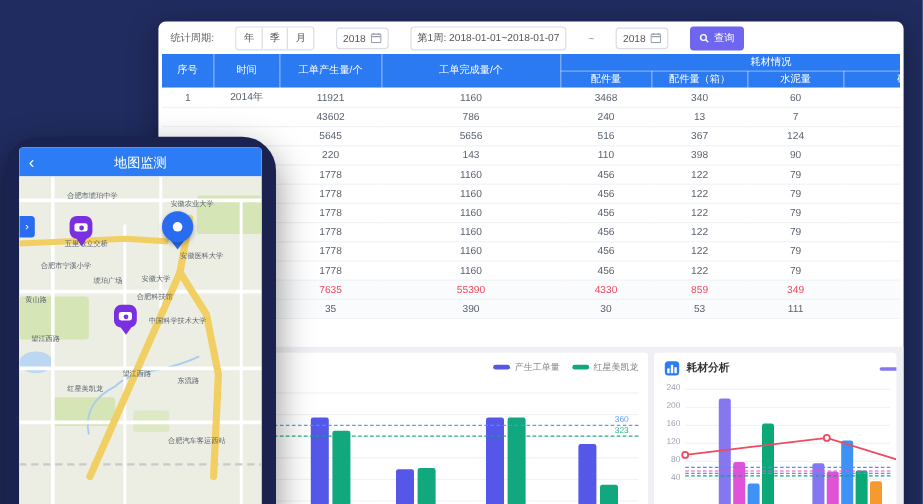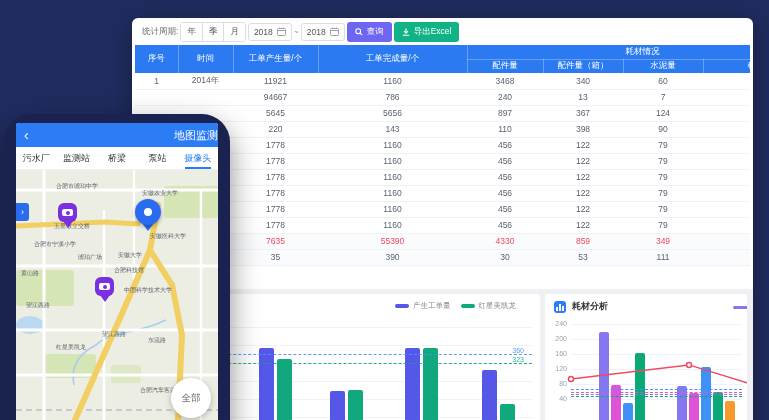--- a/index.html
+++ b/index.html
@@ -10,21 +10,21 @@
   .card { position:absolute; left:132px; top:18px; width:621px; height:452px;
           background:#fff; border-radius:6px; overflow:hidden;
           box-shadow:0 6px 24px rgba(0,0,0,.35); }
 
   .breadcrumb-bar { height:24px; display:flex; align-items:center; gap:6px;
                     padding-left:8px; border-bottom:1px solid #f0f1f4; }
   .bc-accent { width:3px; height:11px; background:#2b7cf5; border-radius:1px; }
   .breadcrumb-bar span { font-size:10px; color:#333; }
   .bc-sep { color:#999; }
 
-  .filter-bar { height:27px; display:flex; align-items:center; gap:2px;
+  .filter-bar { height:27px; display:flex; align-items:center; gap:18px;
                 padding:0 10px; font-size:8.5px; color:#666; white-space:nowrap; }
   .segmented { display:flex; border:1px solid #d9dde4; border-radius:3px; overflow:hidden; }
   .seg-opt { padding:3px 6px; color:#555; border-left:1px solid #d9dde4; cursor:pointer; background:#fff;}
   .seg-opt:first-child { border-left:none; }
   .year-select, .week-input { border:1px solid #d9dde4; border-radius:3px; padding:3px 5px;
                 display:flex; align-items:center; gap:4px; color:#555; background:#fff; }
   .tilde { color:#999; }
   .btn { display:flex; align-items:center; gap:4px; color:#fff; border:none;
          border-radius:3px; padding:4px 8px; font-size:8.5px; cursor:pointer; }
   .btn-query { background:#6e66f0; }
@@ -38,21 +38,21 @@
   tbody td { text-align:center; color:#5a6270; height:16px; border-bottom:1px solid #f0f2f5; }
   tr.row-total td { color:#f0485e; background:#fafbfc; }
   tr.row-avg td { background:#fafbfc; }
 
   .charts-row { position:absolute; left:0; right:0; top:271px; height:181px;
                 background:#eef0f4; display:flex; gap:5px; padding:5px 6px 0 6px; }
   .chart-panel { background:#fff; border-radius:3px; position:relative; overflow:hidden; }
   .panel-left { flex:1; }
   .panel-right { width:202px; flex:none; }
 
-  .legend { position:absolute; top:7px; right:24px; display:flex; gap:10px; font-size:7.5px; color:#888;font-family:Liberation Serif, serif; }
+  .legend { position:absolute; top:7px; right:8px; display:flex; gap:10px; font-size:7.5px; color:#888;font-family:Liberation Serif, serif; }
   .legend-item { display:flex; align-items:center; gap:4px; }
   .legend-pill { width:14px; height:4px; border-radius:2px; }
 
   .gridline { position:absolute; left:10px; right:8px; height:1px; background:#f0f2f6; }
   .bar { position:absolute; width:15px; bottom:0; border-radius:2px 2px 0 0; }
   .refline { position:absolute; left:10px; right:8px; height:0;
              border-top:1px dashed; opacity:.9; }
   .ref-label { position:absolute; right:8px; font-size:7px; transform:translateY(-8px); }
 
   .rc-title { position:absolute; left:9px; top:6px; display:flex; align-items:center; gap:6px; }
@@ -69,21 +69,21 @@
   .rc-line-svg { position:absolute; left:0; top:0; }
 
   
   .phone { position:absolute; left:4px; top:114px; width:226px; height:340px; z-index:5;
            background:#1a234f; border-radius:28px 28px 0 0; padding:9px 12px 0 12px;
            box-shadow:0 12px 30px rgba(0,0,0,.45); }
   .screen { width:202px; height:331px; background:#fff; overflow:hidden;
             display:flex; flex-direction:column; border-radius:3px 3px 0 0; }
   .p-header { height:24px; background:#2b7cf5; display:flex; align-items:center; position:relative; }
   .p-back { color:#fff; font-size:14px; line-height:24px; padding:0 8px; cursor:pointer; }
-  .p-title { position:absolute; left:0; right:0; text-align:right; color:#fff; font-size:11px; }
+  .p-title { position:absolute; left:0; right:0; text-align:center; color:#fff; font-size:11px; }
   .p-tabs { height:23px; background:#fff; display:flex; border-bottom:1px solid #f0f0f0; }
   .p-tab { flex:1; font-size:9px; color:#333; display:flex; align-items:center;
            justify-content:center; position:relative; cursor:pointer; }
   .p-tab.active { color:#2b7cf5; }
   .p-tab.active::after { content:""; position:absolute; bottom:0; left:18%; right:18%;
                          height:2px; background:#2b7cf5; }
   .map { flex:1; position:relative; background:#ecede3; overflow:hidden; }
   .map svg.base { position:absolute; left:0; top:0; }
   .map-label { position:absolute; font-size:6px; color:#5b646e; white-space:nowrap; z-index:2; }
   .expander { position:absolute; left:0; top:33px; width:13px; height:18px; background:#2a6cf0;
@@ -122,45 +122,40 @@
       </div>
     <div class="year-select">
       <span>2018</span>
       <svg width="9" height="9" viewBox="0 0 9 9">
           <rect x="0.5" y="1.5" width="8" height="7" rx="1" fill="none" stroke="#9aa1ad"></rect>
           <line x1="0.5" y1="3.5" x2="8.5" y2="3.5" stroke="#9aa1ad"></line>
           <line x1="2.5" y1="0.5" x2="2.5" y2="2" stroke="#9aa1ad"></line>
           <line x1="6.5" y1="0.5" x2="6.5" y2="2" stroke="#9aa1ad"></line>
         </svg>
     </div>
+    <div class="week-input">
+      <span>第1周: 2018-01-01~2018-01-07</span>
+    </div>
     <span class="tilde">~</span>
     <div class="year-select">
       <span>2018</span>
       <svg width="9" height="9" viewBox="0 0 9 9">
           <rect x="0.5" y="1.5" width="8" height="7" rx="1" fill="none" stroke="#9aa1ad"></rect>
           <line x1="0.5" y1="3.5" x2="8.5" y2="3.5" stroke="#9aa1ad"></line>
           <line x1="2.5" y1="0.5" x2="2.5" y2="2" stroke="#9aa1ad"></line>
           <line x1="6.5" y1="0.5" x2="6.5" y2="2" stroke="#9aa1ad"></line>
         </svg>
     </div>
     <button class="btn btn-query">
       <svg width="8" height="8" viewBox="0 0 10 10">
           <circle cx="4" cy="4" r="3" fill="none" stroke="#fff" stroke-width="1.4"></circle>
           <line x1="6.4" y1="6.4" x2="9" y2="9" stroke="#fff" stroke-width="1.4"></line>
         </svg>
       <span>查询</span>
     </button>
-    <button class="btn btn-export">
-      <svg width="8" height="8" viewBox="0 0 10 10">
-          <line x1="5" y1="0.5" x2="5" y2="6" stroke="#fff" stroke-width="1.4"></line>
-          <polyline points="2.5,4 5,6.5 7.5,4" fill="none" stroke="#fff" stroke-width="1.4"></polyline>
-          <line x1="1" y1="9" x2="9" y2="9" stroke="#fff" stroke-width="1.4"></line>
-        </svg>
-      <span>导出Excel</span>
-    </button>
   </div>
 
   <div class="table-wrap">
     <table>
       <colgroup>
         <col style="width:43px">
           <col style="width:55px">
           <col style="width:85px">
           <col style="width:149px">
         <col style="width:76px">
@@ -190,33 +185,33 @@
             <td>11921</td>
             <td>1160</td>
             <td>3468</td>
             <td>340</td>
             <td>60</td>
             <td>250</td>
           </tr>
           <tr>
             <td></td>
             <td></td>
-            <td>94667</td>
+            <td>43602</td>
             <td>786</td>
             <td>240</td>
             <td>13</td>
             <td>7</td>
             <td>650</td>
           </tr>
           <tr>
             <td></td>
             <td></td>
             <td>5645</td>
             <td>5656</td>
-            <td>897</td>
+            <td>516</td>
             <td>367</td>
             <td>124</td>
             <td>125</td>
           </tr>
           <tr>
             <td></td>
             <td></td>
             <td>220</td>
             <td>143</td>
             <td>110</td>
@@ -385,27 +380,20 @@
       </div>
   </div>
 </div>
 
 <div class="phone">
   <div class="screen">
     <div class="p-header">
       <span class="p-title">地图监测</span>
       <span class="p-back">‹</span>
     </div>
-    <div class="p-tabs">
-        <div class="p-tab">污水厂</div>
-        <div class="p-tab">监测站</div>
-        <div class="p-tab">桥梁</div>
-        <div class="p-tab">泵站</div>
-        <div class="p-tab active">摄像头</div>
-      </div>
     <div class="map">
       <svg class="base" width="202" height="290" viewBox="0 0 202 290">
         <rect x="0" y="0" width="202" height="290" fill="#ecede3"></rect>
         <rect x="0" y="100" width="58" height="36" rx="3" fill="#d5e5b6"></rect>
         <rect x="148" y="16" width="54" height="32" rx="3" fill="#d5e5b6"></rect>
         <rect x="28" y="184" width="52" height="24" rx="3" fill="#d5e5b6"></rect>
         <rect x="95" y="195" width="30" height="18" rx="3" fill="#dde8c4"></rect>
         <ellipse cx="14" cy="155" rx="14" ry="9" fill="#bcd7f2"></ellipse>
         <path d="M150 150 C120 165 95 160 80 175 C60 185 55 200 58 215" fill="none" stroke="#a8cdee" stroke-width="1.5"></path>
         <line x1="0" y1="20" x2="202" y2="20" stroke="#fff" stroke-width="3"></line>
@@ -423,23 +411,20 @@
       </svg>
       <div class="expander">
           <span>›</span>
         </div>
       <div class="pin-blue"></div>
       <div class="pin-blue-tail"></div>
       <div class="pin-cam" style="left:42px;top:33px"></div>
       <div class="pin-cam-tail" style="left:47px;top:51px"></div>
       <div class="pin-cam" style="left:79px;top:107px"></div>
       <div class="pin-cam-tail" style="left:84px;top:125px"></div>
-      <div class="all-btn">
-          <span>全部</span>
-        </div>
       <div class="labels-layer">
           <span class="map-label" style="left: 40px; top: 12px;">合肥市琥珀中学</span>
           <span class="map-label" style="left: 126px; top: 19px;">安徽农业大学</span>
           <span class="map-label" style="left: 38px; top: 52px;">五里墩立交桥</span>
           <span class="map-label" style="left: 134px; top: 62px;">安徽医科大学</span>
           <span class="map-label" style="left: 18px; top: 70px;">合肥市宁溪小学</span>
           <span class="map-label" style="left: 62px; top: 83px;">琥珀广场</span>
           <span class="map-label" style="left: 102px; top: 81px;">安徽大学</span>
           <span class="map-label" style="left: 98px; top: 96px;">合肥科技馆</span>
           <span class="map-label" style="left: 108px; top: 116px;">中国科学技术大学</span>

